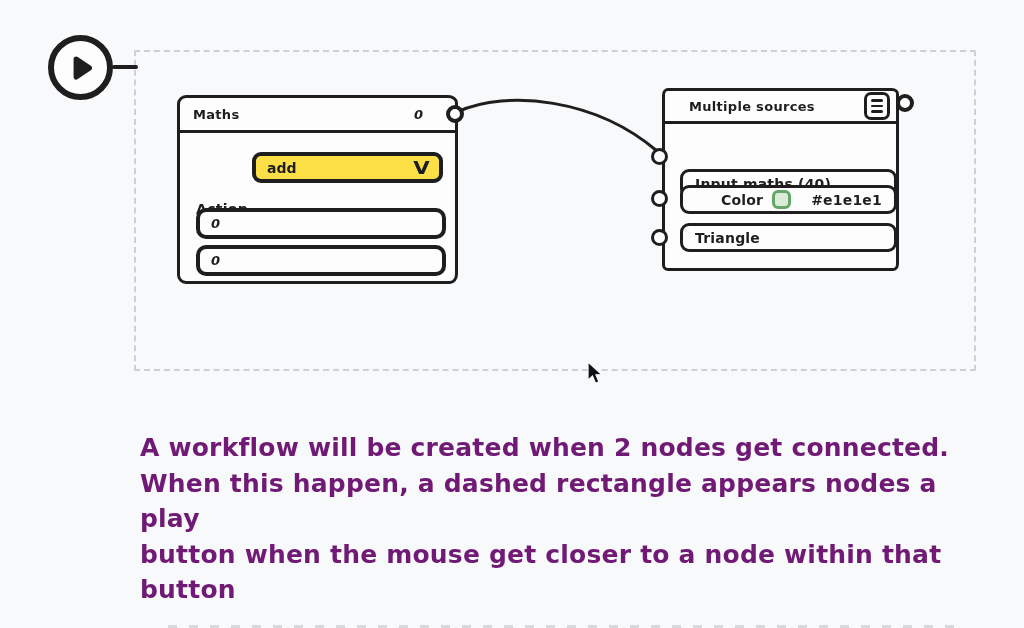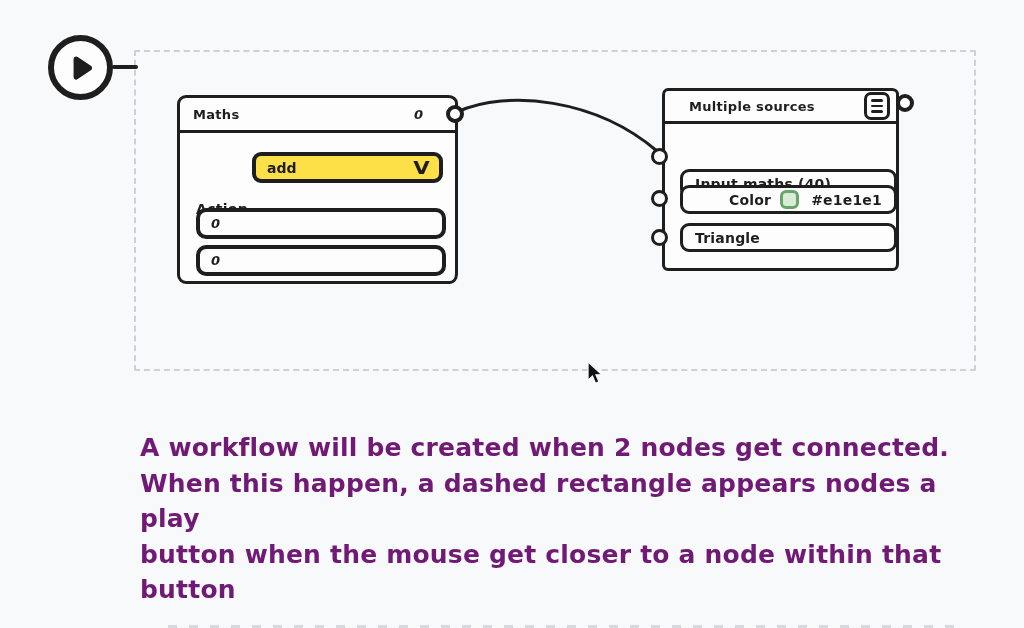--- a/index.html
+++ b/index.html
@@ -79,21 +79,21 @@
     display:flex;align-items:center;padding:0 12px;cursor:pointer;
     font-size:14px;font-weight:700;letter-spacing:.2px;
   }
   .source-row.r0{top:52px;margin-top:26px;}
   .source-row.r1{top:94px;justify-content:flex-end;}
   .source-row.r2{top:132px;}
   .color-swatch{
     width:19px;height:19px;box-sizing:border-box;margin-left:9px;
     border:3px solid #65a768;border-radius:6px;background:#dcead8;
   }
-  .color-value{margin-left:12px;}
+  .color-value{margin-left:20px;}
 
   
   .port{
     position:absolute;box-sizing:border-box;background:#fdfdfe;
     border:4px solid #1e1e1e;border-radius:50%;cursor:crosshair;z-index:5;
   }
   .port-18{width:18px;height:18px;}
   .port-16{width:17px;height:17px;border-width:3.5px;}
 
   

